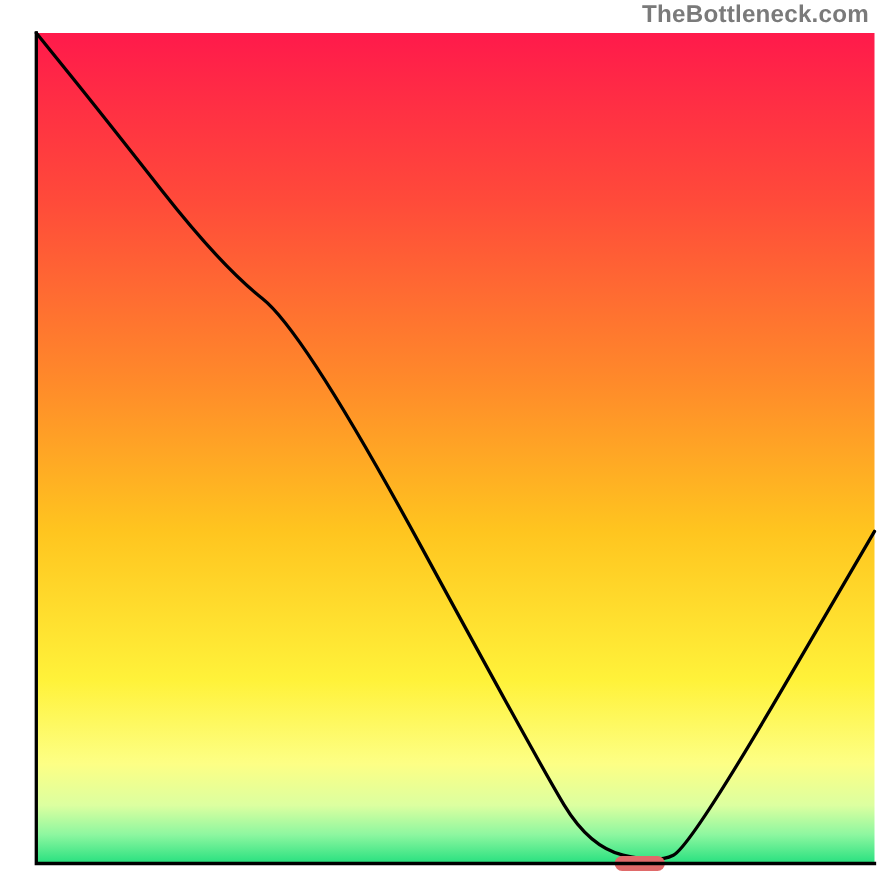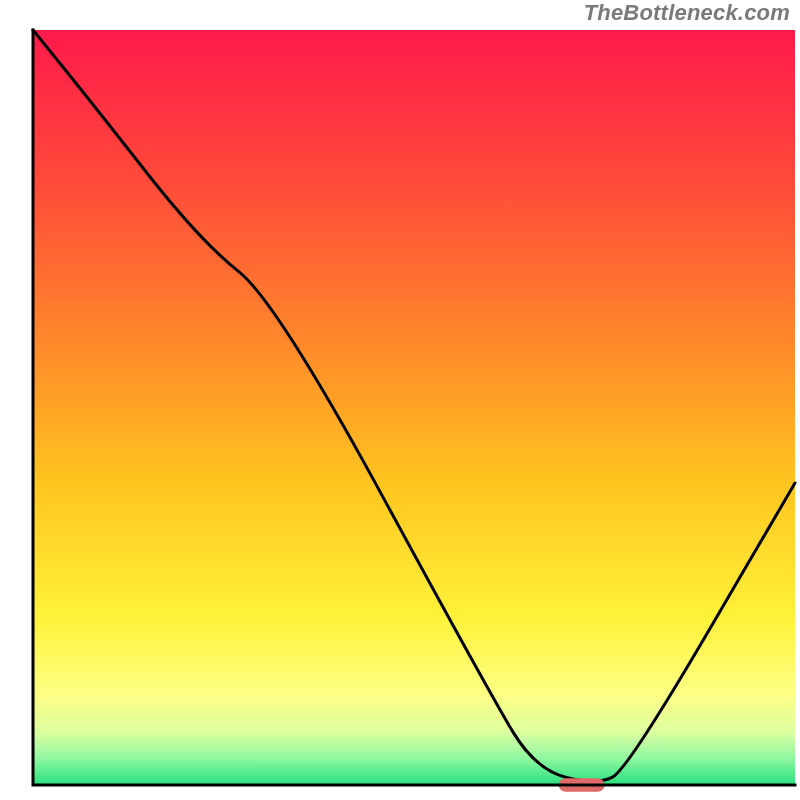--- a/index.html
+++ b/index.html
@@ -8,21 +8,20 @@
     width: 800px;
     height: 800px;
     overflow: hidden;
     background: #ffffff;
     font-family: Arial, Helvetica, sans-serif;
   }
   .wrap {
     position: relative;
     width: 800px;
     height: 800px;
-    font-style: italic;
   }
   .watermark {
     position: absolute;
     top: 0;
     right: 10px;
     font-size: 22px;
     font-weight: 600;
     color: #7a7a7a;
     user-select: none;
     letter-spacing: 0.2px;

